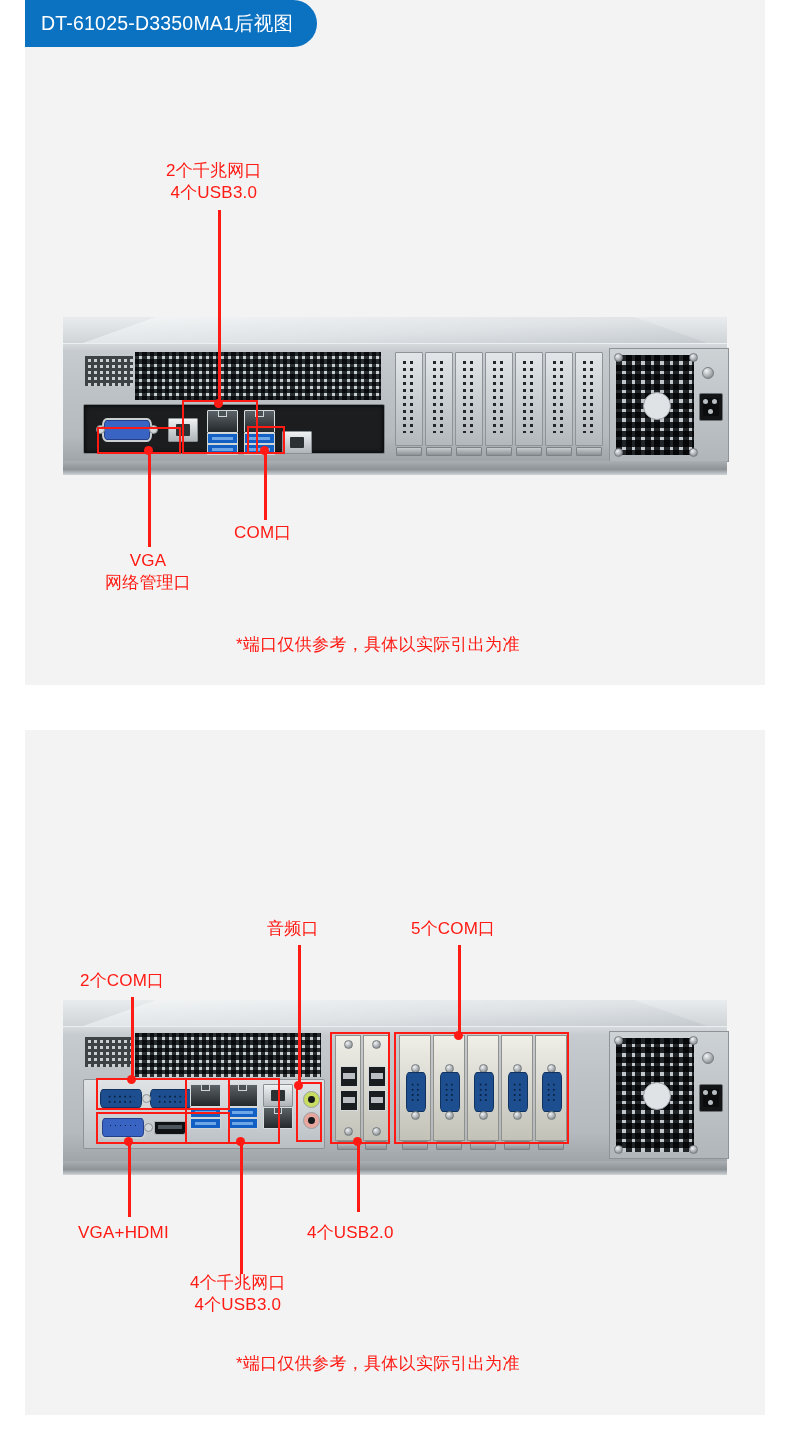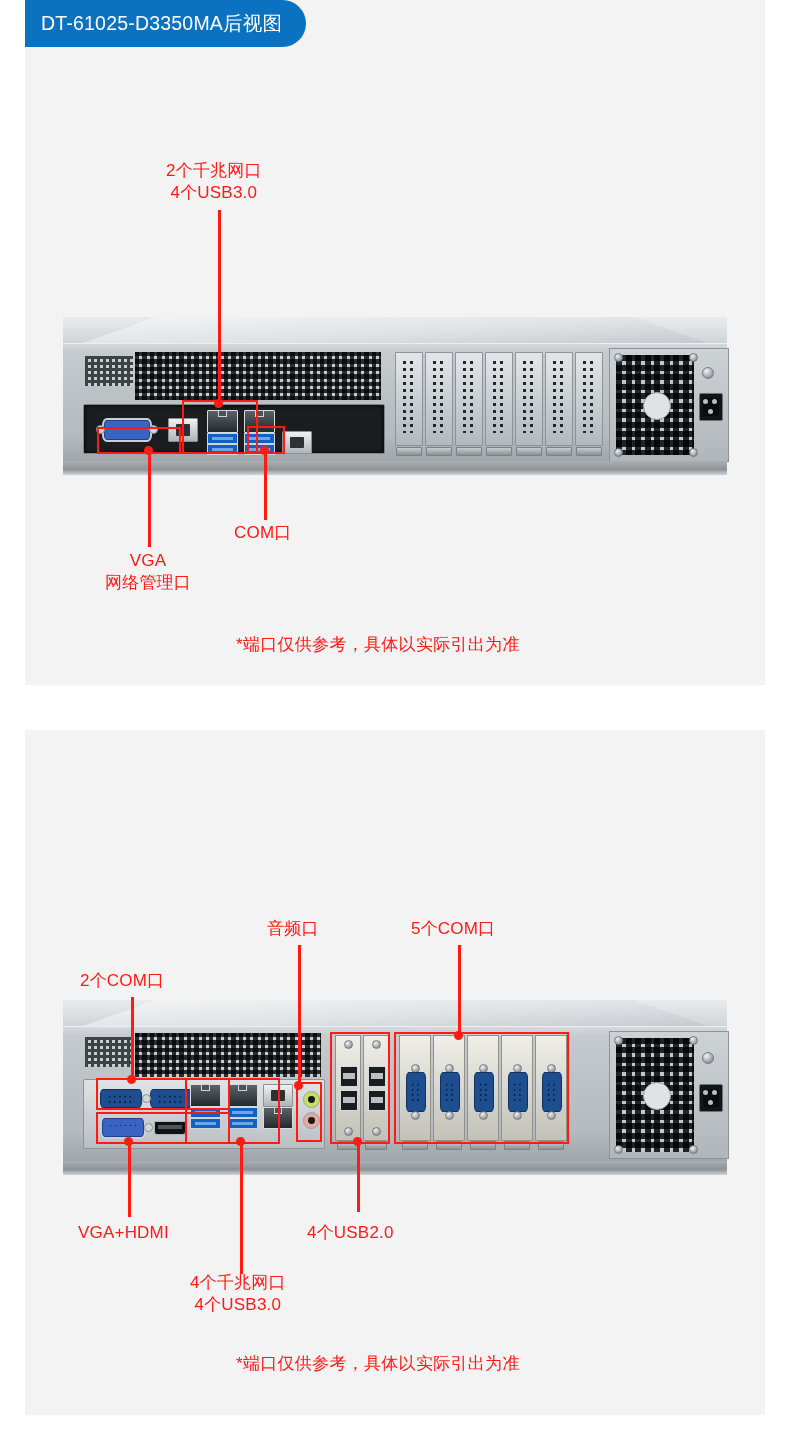--- a/index.html
+++ b/index.html
@@ -224,20 +224,23 @@
   </div>
   <div class="anno l2" style="left:100px;top:550px;width:96px;">
     <div>VGA</div>
     <div>网络管理口</div>
   </div>
 
   <div class="footnote" style="left:236px;top:633px;">*端口仅供参考，具体以实际引出为准</div>
 
   <div class="panel" id="panel-2"></div>
 
+  <div class="title-pill" style="left:25px;">
+    <span>DT-61025-D3350MA1后视图</span>
+  </div>
 
   <div class="chassis" style="left:63px;top:1000px;width:664px;height:175px;">
     <div class="ch-top"></div>
     <div class="ch-body" style="top:26px;height:135px;">
 
       <div class="vent-fine" style="left:22px;top:10px;width:48px;height:30px;"></div>
       <div class="vent-sq" style="left:72px;top:6px;width:186px;height:44px;"></div>
 
       <div class="io-plate" style="left:20px;top:52px;width:240px;height:68px;">
 

